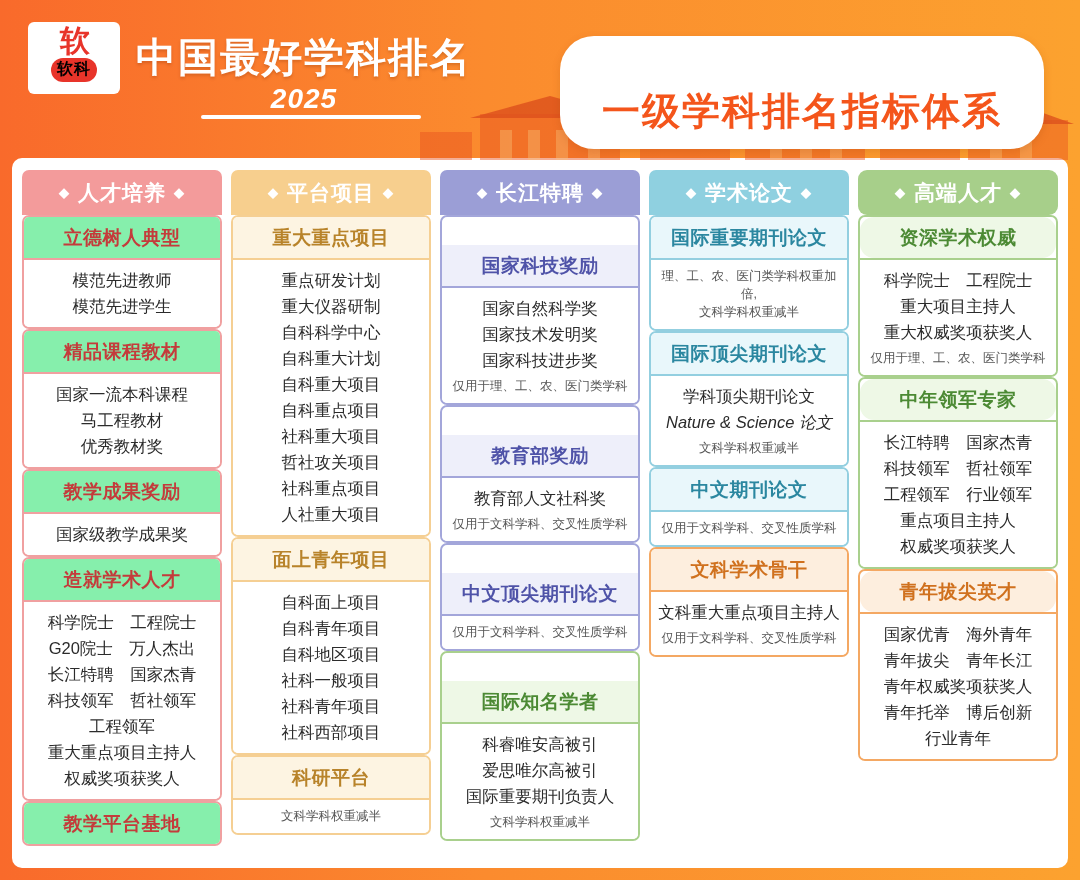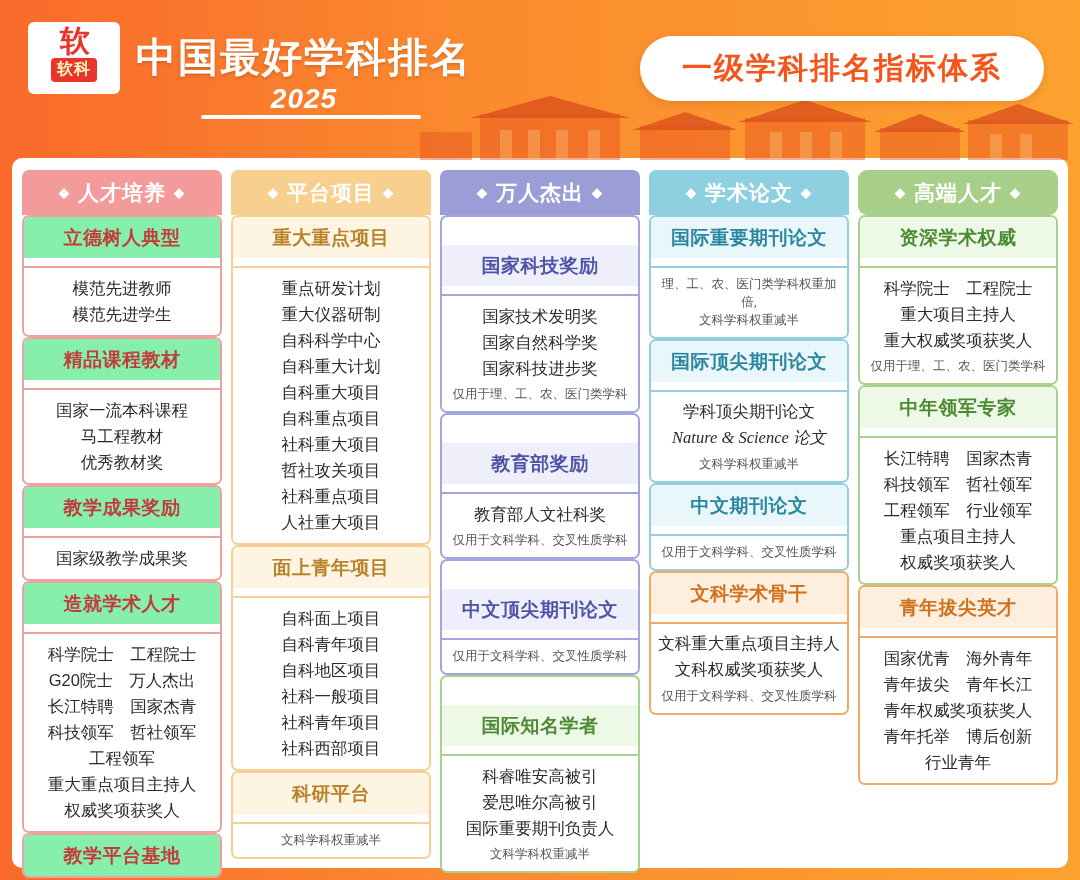--- a/index.html
+++ b/index.html
@@ -29,23 +29,23 @@
     flex: none;
     position: relative;
     z-index: 4;
   }
   .logo-mark {
     font-size: 30px; font-weight: bold; color: #e8342a;
     letter-spacing: -2px; line-height: 30px;
   }
   .logo-text {
     margin-top: 2px;
-    background: #e8342a; color: #fef9c3;
+    background: #e8342a; color: #000000;
     font-size: 16px; font-weight: bold;
-    padding: 1px 6px 2px; border-radius: 4px;
+    padding: 1px 6px 2px; border-radius: 12px;
     letter-spacing: 1px;
   }
   .title-block { margin-left: 16px; position: relative; z-index: 4; margin-top: 13px; }
   .main-title {
     font-size: 40px; font-weight: bold; color: #fff;
     letter-spacing: 2px; line-height: 44px;
     text-shadow: 0 2px 3px rgba(120,40,0,.25);
   }
   .year-row { display: flex; align-items: center; margin-top: 4px; flex-direction: column; }
   .year {
@@ -59,22 +59,22 @@
   .banner {
     position: absolute;
     right: 36px; top: 36px;
     background: #fff;
     border-radius: 34px;
     padding: 12px 42px;
     z-index: 5;
     box-shadow: 0 3px 8px rgba(150,60,0,.18);
   }
   .banner-text {
-    font-size: 30px; font-weight: bold;
-    color: #f4551b; letter-spacing: 2px;
+    font-size: 38px; font-weight: bold;
+    color: #f4551b; letter-spacing: 2px; margin-top: 38px;
   }
 
   
   .skyline { position: absolute; left: 0; right: 0; bottom: 0; height: 86px; z-index: 1; opacity: .85; }
 
   
   .board {
     position: absolute;
     left: 12px; top: 158px;
     width: 1056px; height: 710px;
@@ -108,21 +108,21 @@
     letter-spacing: .5px;
   }
   .card-body {
     text-align: center;
     padding: 7px 6px 8px;
     font-size: 16.5px;
     line-height: 26px;
     color: #2b2b2b;
     background: #fff;
   }
-  .card-body.sep { border-top: 2px solid; margin-top: 8px; }
+  .card-body.sep { border-top: 2px solid; }
   .note { font-size: 12.5px; color: #555; line-height: 18px; margin-top: 4px; }
   .note-only { font-size: 12.5px; color: #555; line-height: 18px; }
   .ital { font-style: italic; }
 
   
   .c1 .col-head { background: #f39b9b; color: #fff; }
   .c1 .card { border-color: #f0a0a0; }
   .c1 .card-title { background: #86efac; color: #c43b3b; }
   .c1 .card-body.sep { border-color: #f0a0a0; }
 
@@ -130,27 +130,27 @@
   .c2 .card { border-color: #f5cf93; }
   .c2 .card-title { background: #fdf4e2; color: #b8832a; }
   .c2 .card-body.sep { border-color: #f5cf93; }
 
   .c3 .col-head { background: #9b9ed6; color: #fff; }
   .c3 .card { border-color: #a3a6da; }
   .c3 .card-title { background: #eeeffa; color: #4f53a8; margin-top: 28px; }
   .c3 .card-body.sep { border-color: #a3a6da; }
 
   .c4 .col-head { background: #8fd0e0; color: #fff; }
-  .c4 .card { border-color: #93cfe0; font-family: Liberation Serif, serif; }
+  .c4 .card { border-color: #93cfe0; }
   .c4 .card-title { background: #e9f7fb; color: #2b87a0; }
   .c4 .card-body.sep { border-color: #93cfe0; }
 
   .c5 .col-head { background: #a7cf8a; color: #fff; border-radius: 9px; }
   .c5 .card { border-color: #a9d08d; }
-  .c5 .card-title { background: #eef8e6; color: #4c8a34; }
+  .c5 .card-title { background: #eef8e6; color: #4c8a34; border-radius: 14px; }
   .c5 .card-body.sep { border-color: #a9d08d; }
 
   
   .theme-green .card { border-color: #a9d08d; }
   .theme-green .card-title { background: #eef8e6; color: #4c8a34; }
   .theme-green .card-body.sep { border-color: #a9d08d; }
   .theme-orange .card { border-color: #f4a863; }
   .theme-orange .card-title { background: #fdeede; color: #d0711e; }
   .theme-orange .card-body.sep { border-color: #f4a863; }
 </style>
@@ -293,27 +293,27 @@
           <div class="card-title">科研平台</div>
           <div class="card-body sep">
             <div class="note-only">
               <div>文科学科权重减半</div>
             </div>
           </div>
         </div>
       </div>
     </div>
     <div class="column c3">
-      <div class="col-head"><span class="diamond">◆</span><span>万人杰出</span><span class="diamond">◆</span></div>
+      <div class="col-head"><span class="diamond">◆</span><span>长江特聘</span><span class="diamond">◆</span></div>
       <div class="">
         <div class="card">
           <div class="card-title">国家科技奖励</div>
           <div class="card-body sep">
+            <div>国家自然科学奖</div>
             <div>国家技术发明奖</div>
-            <div>国家自然科学奖</div>
             <div>国家科技进步奖</div>
             <div class="note">
               <div>仅用于理、工、农、医门类学科</div>
             </div>
           </div>
         </div>
       </div>
       <div class="">
         <div class="card">
           <div class="card-title">教育部奖励</div>
@@ -382,21 +382,20 @@
               <div>仅用于文科学科、交叉性质学科</div>
             </div>
           </div>
         </div>
       </div>
       <div class="theme-orange">
         <div class="card">
           <div class="card-title">文科学术骨干</div>
           <div class="card-body sep">
             <div>文科重大重点项目主持人</div>
-            <div>文科权威奖项获奖人</div>
             <div class="note">
               <div>仅用于文科学科、交叉性质学科</div>
             </div>
           </div>
         </div>
       </div>
     </div>
     <div class="column c5">
       <div class="col-head"><span class="diamond">◆</span><span>高端人才</span><span class="diamond">◆</span></div>
       <div class="">

